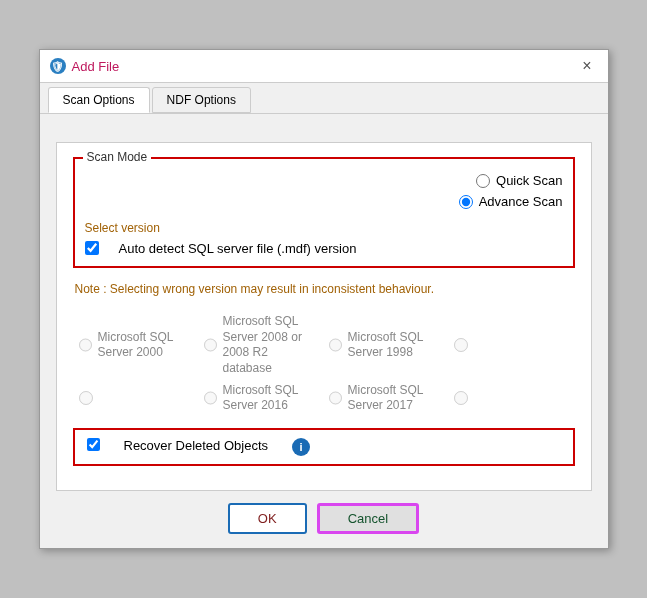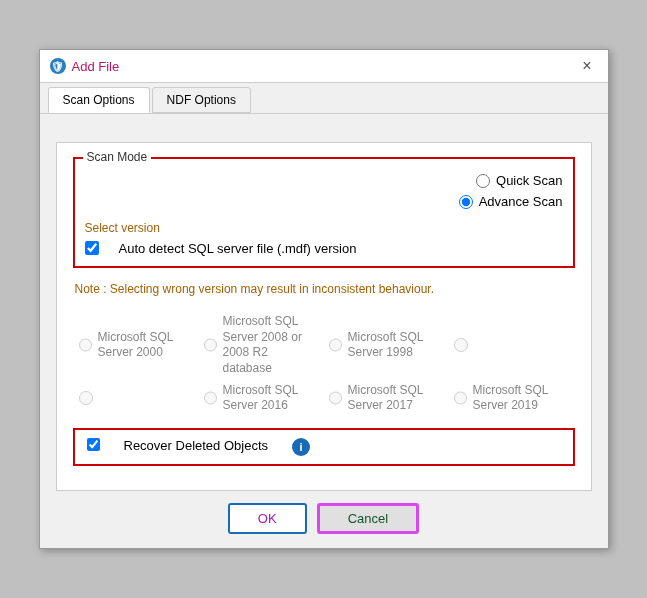--- a/index.html
+++ b/index.html
@@ -184,21 +184,21 @@
     }
     .btn {
       padding: 5px 28px;
       font-size: 13px;
       cursor: pointer;
       border-radius: 3px;
     }
     .btn-ok {
       background: #fff;
       border: 2px solid #1a6bb5;
-      color: #a21caf;
+      color: #7f1d1d;
     }
     .btn-cancel {
       background: #e0e0e0;
       border: 3px solid #d946ef;
       color: #14532d;
     }
     .sql-version-text-multi {
       font-size: 12px;
       line-height: 1.3;
     }
@@ -275,21 +275,20 @@
         <label class="sql-version-item">
           <input type="radio" name="sqlver" disabled="" style="">
           <span class="sql-version-text-multi">Microsoft SQL Server 2016</span>
         </label>
         <label class="sql-version-item">
           <input type="radio" name="sqlver" disabled="" style="">
           <span class="sql-version-text-multi">Microsoft SQL Server 2017</span>
         </label>
         <label class="sql-version-item">
           <input type="radio" name="sqlver" disabled="" style="">
-          <span class="sql-version-text-multi">Microsoft SQL Server 2019</span>
         </label>
       </div>
 
       <div class="recover-box">
         <input type="checkbox" checked="" style="">
         <span>Recover Deleted Objects</span>
         <span class="info-icon">i</span>
       </div>
 
     </div>

